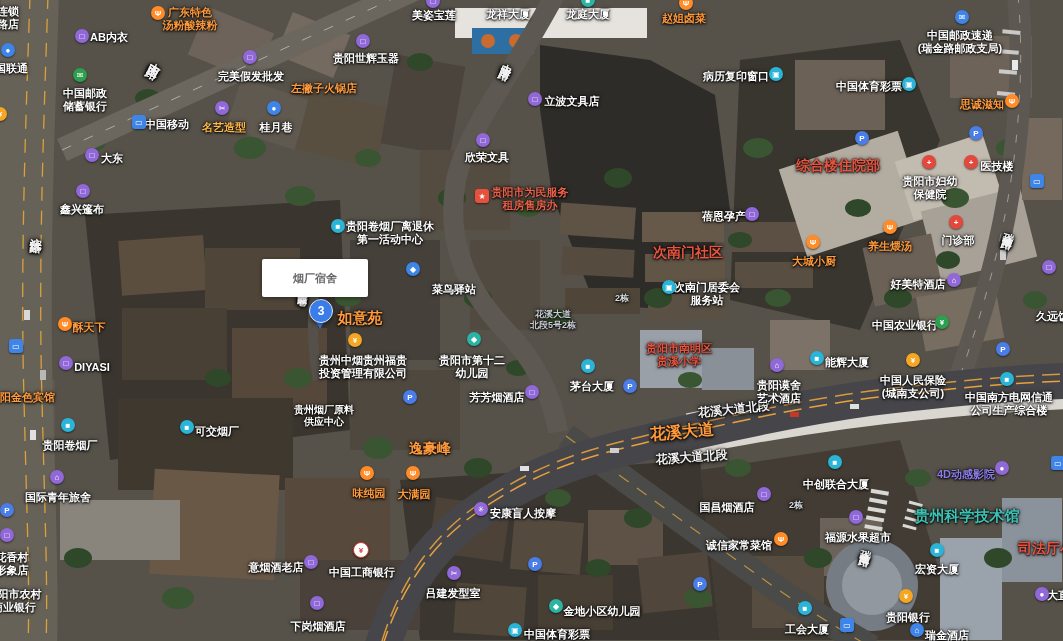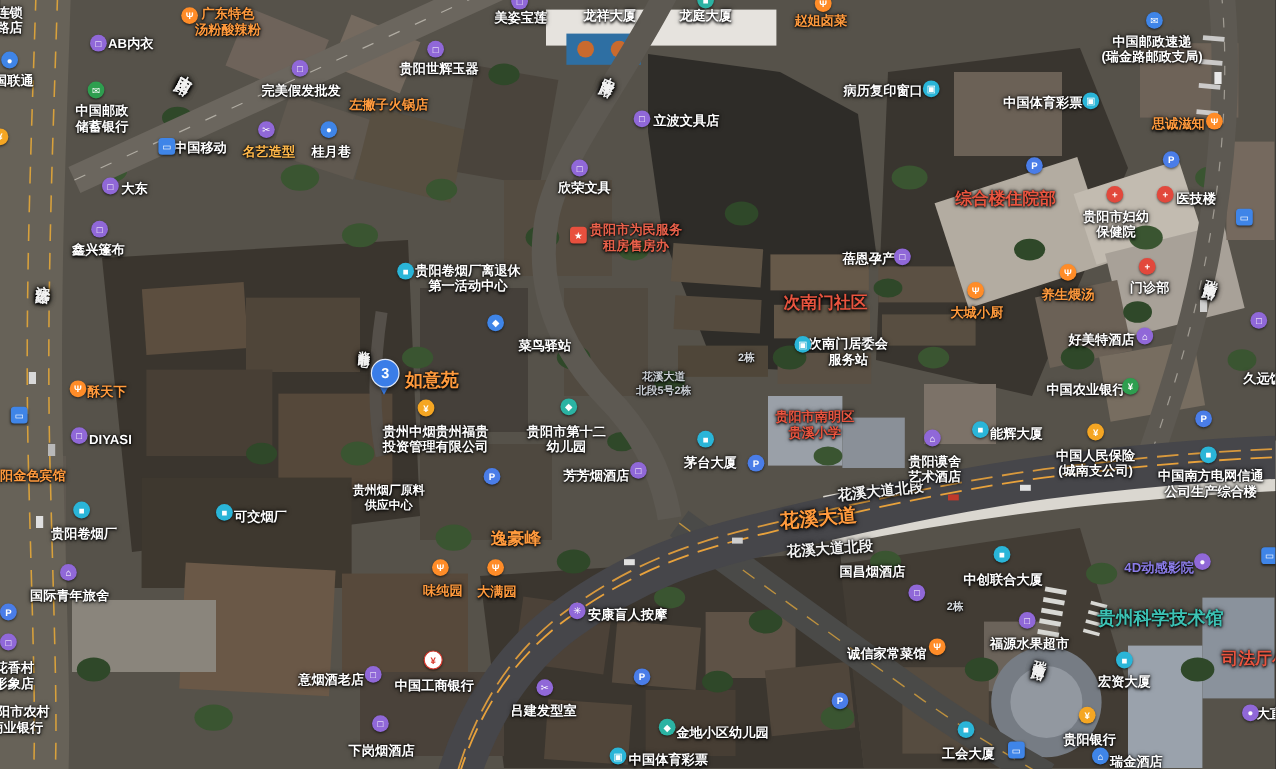--- a/index.html
+++ b/index.html
@@ -499,21 +499,21 @@
       <div class="poi-icon" style="left: 700px; top: 584px; background: rgb(74, 125, 232);">P</div>
       <div class="poi-icon" style="left: 556px; top: 606px; background: rgb(43, 179, 163);">◆</div>
       <div class="poi" style="left: 602px; top: 605px;">
         <div>金地小区幼儿园</div>
       </div>
       <div class="poi-icon" style="left: 515px; top: 630px; background: rgb(42, 181, 216);">▣</div>
       <div class="poi" style="left: 557px; top: 628px;">
         <div>中国体育彩票</div>
       </div>
       <div class="poi-icon" style="left: 764px; top: 494px; background: rgb(144, 104, 216);">□</div>
-      <div class="poi" style="left: 727px; top: 471px;">
+      <div class="poi" style="left: 727px; top: 501px;">
         <div>国昌烟酒店</div>
       </div>
       <div class="poi-icon" style="left: 781px; top: 539px; background: rgb(255, 140, 40);">Ψ</div>
       <div class="poi" style="left: 739px; top: 539px;">
         <div>诚信家常菜馆</div>
       </div>
       <div class="poi-icon" style="left: 856px; top: 517px; background: rgb(144, 104, 216);">□</div>
       <div class="poi" style="left: 858px; top: 531px;">
         <div>福源水果超市</div>
       </div>
@@ -558,19 +558,22 @@
       <div class="road-label vert" style="left: 512px; top: 56px; font-size: 11px; transform: translateX(-50%) rotate(24deg); transform-origin: center top;">中华南路</div>
       <div class="road-label vert" style="left: 36px; top: 228px; font-size: 12px; transform: translateX(-50%) rotate(3deg); transform-origin: center top;">浣纱路</div>
       <div class="road-label vert" style="left: 303px; top: 284px; font-size: 10px; transform: translateX(-50%) rotate(4deg); transform-origin: center top;">酱醋巷</div>
       <div class="road-label vert" style="left: 1012px; top: 224px; font-size: 11px; transform: translateX(-50%) rotate(16deg); transform-origin: center top;">瑞金南路</div>
       <div class="road-label vert" style="left: 869px; top: 541px; font-size: 11px; transform: translateX(-50%) rotate(15deg); transform-origin: center top;">瑞金南路</div>
       <div class="road-label" style="left: 733px; top: 401px; font-size: 12px; transform: translateX(-50%) rotate(-6deg); transform-origin: center top;">花溪大道北段</div>
       <div class="road-label" style="left: 681px; top: 422px; font-size: 16px; color: rgb(255, 154, 61); transform: translateX(-50%) rotate(-5deg); transform-origin: center top;">花溪大道</div>
       <div class="road-label" style="left: 691px; top: 449px; font-size: 12px; transform: translateX(-50%) rotate(-4deg); transform-origin: center top;">花溪大道北段</div>
     </div>
 
+  <div id="info-box">
+    <span>烟厂宿舍</span>
+  </div>
 
   <div id="marker">
     <div class="tail"></div>
     <div class="head">3</div>
   </div>
 
 </div>
 
 </body></html>

